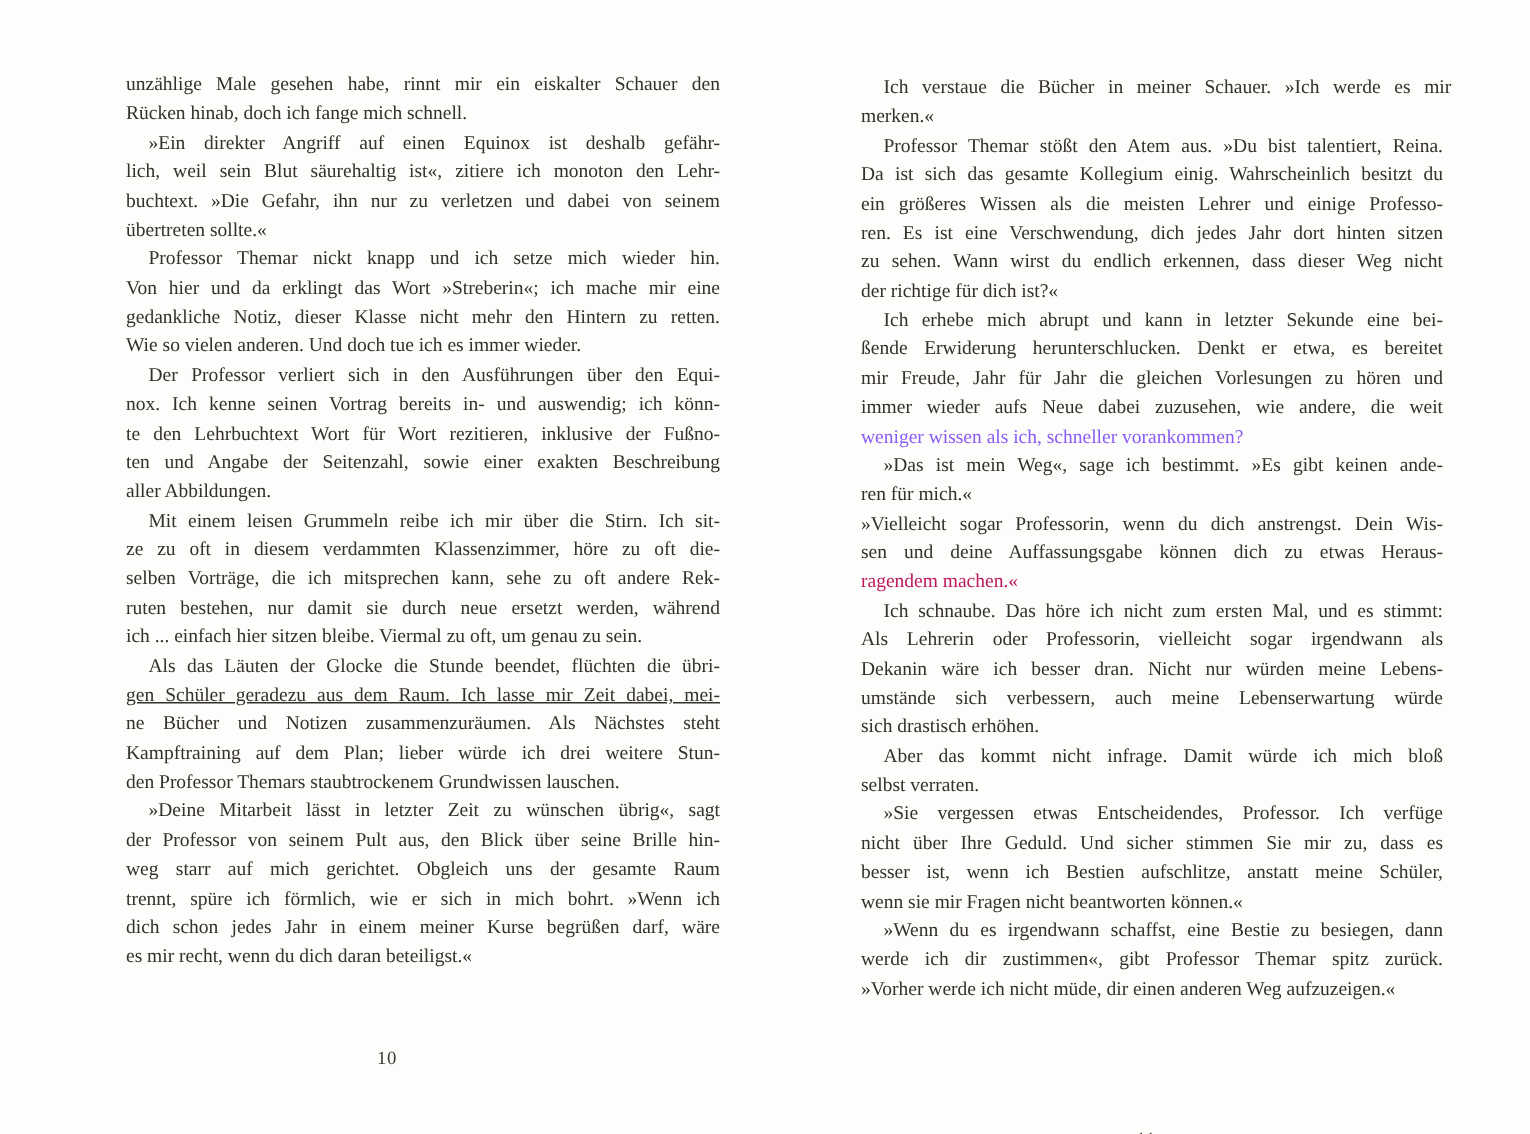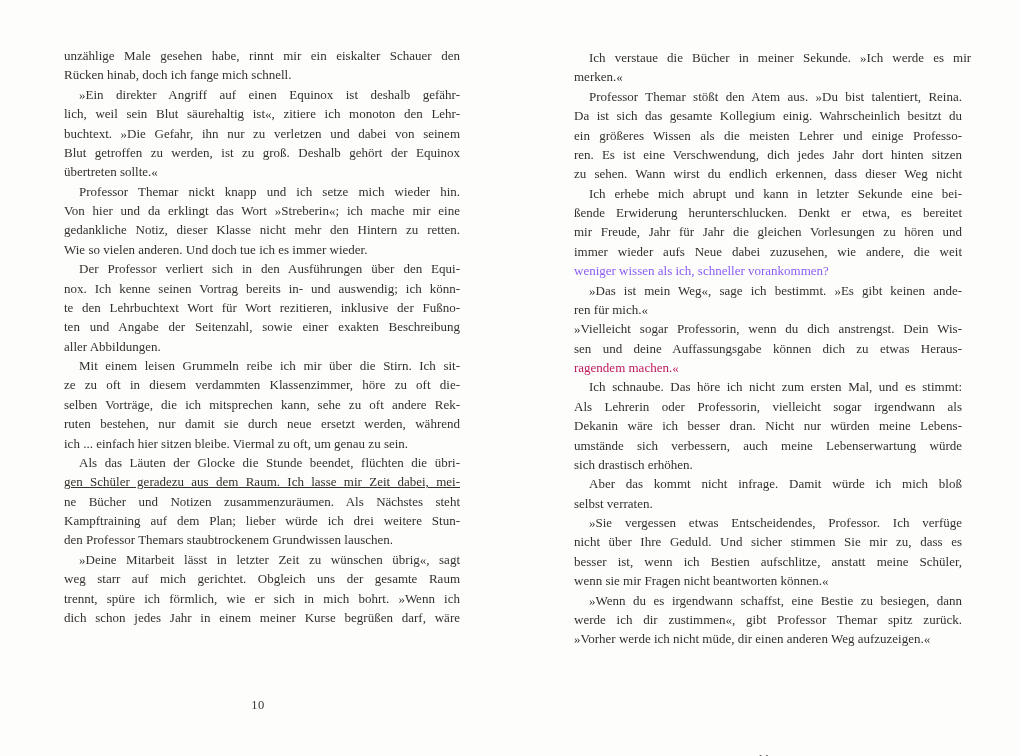--- a/index.html
+++ b/index.html
@@ -23,38 +23,37 @@
   .line span { display: inline; }
   .line.indent span { margin-left: 15px; }
   .page-number {
     position: absolute;
     width: 380px;
     text-align: center;
     font-size: 12.5px;
     color: #3a3631;
     letter-spacing: 0.5px;
   }
-  #col-left  { left: 64px;  top: 46px; width: 396px; }
+  #col-left  { left: 84px;  top: 46px; width: 396px; }
   #col-right { left: 574px; top: 48px; width: 388px; }
   #num-left  { left: 68px;  top: 698px; }
   #num-right { left: 574px; top: 728px; margin-top: 24px; }
 </style>
 </head>
 <body style="background: rgb(253, 253, 252);">
 
 <div class="spread">
 
   <section>
     <div id="col-left" class="text-col">
         <div class="line"><span style="color: rgb(52, 48, 43); word-spacing: 6.29688px;">unzählige Male gesehen habe, rinnt mir ein eiskalter Schauer den</span></div>
         <div class="line end"><span style="color: rgb(52, 48, 43); word-spacing: 0px;">Rücken hinab, doch ich fange mich schnell.</span></div>
         <div class="line indent"><span style="color: rgb(52, 48, 43); word-spacing: 9.24023px;">»Ein direkter Angriff auf einen Equinox ist deshalb gefähr-</span></div>
         <div class="line"><span style="color: rgb(52, 48, 43); word-spacing: 5.4px;">lich, weil sein Blut säurehaltig ist«, zitiere ich monoton den Lehr-</span></div>
         <div class="line"><span style="color: rgb(52, 48, 43); word-spacing: 5.35781px;">buchtext. »Die Gefahr, ihn nur zu verletzen und dabei von seinem</span></div>
-        <div class="line"><span style="color: rgb(52, 48, 43); word-spacing: 5.18281px;">Blut getroffen zu werden, ist zu groß. Deshalb gehört der Equinox</span></div>
         <div class="line end"><span style="color: rgb(52, 48, 43); word-spacing: 0px;">übertreten sollte.«</span></div>
         <div class="line indent"><span style="color: rgb(52, 48, 43); word-spacing: 6.89931px;">Professor Themar nickt knapp und ich setze mich wieder hin.</span></div>
         <div class="line"><span style="color: rgb(52, 48, 43); word-spacing: 4.59801px;">Von hier und da erklingt das Wort »Streberin«; ich mache mir eine</span></div>
         <div class="line"><span style="color: rgb(52, 48, 43); word-spacing: 5.53472px;">gedankliche Notiz, dieser Klasse nicht mehr den Hintern zu retten.</span></div>
         <div class="line end"><span style="color: rgb(52, 48, 43); word-spacing: 0px;">Wie so vielen anderen. Und doch tue ich es immer wieder.</span></div>
         <div class="line indent"><span style="color: rgb(52, 48, 43); word-spacing: 5.71007px;">Der Professor verliert sich in den Ausführungen über den Equi-</span></div>
         <div class="line"><span style="color: rgb(52, 48, 43); word-spacing: 4.73594px;">nox. Ich kenne seinen Vortrag bereits in- und auswendig; ich könn-</span></div>
         <div class="line"><span style="color: rgb(52, 48, 43); word-spacing: 5.4566px;">te den Lehrbuchtext Wort für Wort rezitieren, inklusive der Fußno-</span></div>
         <div class="line"><span style="color: rgb(52, 48, 43); word-spacing: 6.58594px;">ten und Angabe der Seitenzahl, sowie einer exakten Beschreibung</span></div>
         <div class="line end"><span style="color: rgb(52, 48, 43); word-spacing: 0px;">aller Abbildungen.</span></div>
@@ -62,36 +61,39 @@
         <div class="line"><span style="color: rgb(52, 48, 43); word-spacing: 5.97187px;">ze zu oft in diesem verdammten Klassenzimmer, höre zu oft die-</span></div>
         <div class="line"><span style="color: rgb(52, 48, 43); word-spacing: 4.92031px;">selben Vorträge, die ich mitsprechen kann, sehe zu oft andere Rek-</span></div>
         <div class="line"><span style="color: rgb(52, 48, 43); word-spacing: 6.17708px;">ruten bestehen, nur damit sie durch neue ersetzt werden, während</span></div>
         <div class="line end"><span style="color: rgb(52, 48, 43); word-spacing: 0px;">ich ... einfach hier sitzen bleibe. Viermal zu oft, um genau zu sein.</span></div>
         <div class="line indent"><span style="color: rgb(52, 48, 43); word-spacing: 4.34687px;">Als das Läuten der Glocke die Stunde beendet, flüchten die übri-</span></div>
         <div class="line"><span style="color: rgb(52, 48, 43); word-spacing: 4.06818px; text-decoration: underline;">gen Schüler geradezu aus dem Raum. Ich lasse mir Zeit dabei, mei-</span></div>
         <div class="line"><span style="color: rgb(52, 48, 43); word-spacing: 9.12277px;">ne Bücher und Notizen zusammenzuräumen. Als Nächstes steht</span></div>
         <div class="line"><span style="color: rgb(52, 48, 43); word-spacing: 6.65625px;">Kampftraining auf dem Plan; lieber würde ich drei weitere Stun-</span></div>
         <div class="line end"><span style="color: rgb(52, 48, 43); word-spacing: 0px;">den Professor Themars staubtrockenem Grundwissen lauschen.</span></div>
         <div class="line indent"><span style="color: rgb(52, 48, 43); word-spacing: 6.3125px;">»Deine Mitarbeit lässt in letzter Zeit zu wünschen übrig«, sagt</span></div>
+        <div class="line"><span style="color: rgb(52, 48, 43); word-spacing: 4.49006px;">der Professor von seinem Pult aus, den Blick über seine Brille hin-</span></div>
         <div class="line"><span style="color: rgb(52, 48, 43); word-spacing: 8.30208px;">weg starr auf mich gerichtet. Obgleich uns der gesamte Raum</span></div>
         <div class="line"><span style="color: rgb(52, 48, 43); word-spacing: 5.96591px;">trennt, spüre ich förmlich, wie er sich in mich bohrt. »Wenn ich</span></div>
         <div class="line"><span style="color: rgb(52, 48, 43); word-spacing: 5.55938px;">dich schon jedes Jahr in einem meiner Kurse begrüßen darf, wäre</span></div>
+        <div class="line end"><span style="color: rgb(52, 48, 43); word-spacing: 0px;">es mir recht, wenn du dich daran beteiligst.«</span></div>
       </div>
     <div id="num-left" class="page-number">10</div>
   </section>
 
   <section>
     <div id="col-right" class="text-col">
-        <div class="line indent"><span style="color: rgb(52, 48, 43); word-spacing: 5.82969px;">Ich verstaue die Bücher in meiner Sekunde. »Ich werde es mir</span></div>
+        <div class="line indent"><span style="color: rgb(52, 48, 43); word-spacing: 5.82969px;">Ich verstaue die Bücher in meiner Schauer. »Ich werde es mir</span></div>
         <div class="line end"><span style="color: rgb(52, 48, 43); word-spacing: 0px;">merken.«</span></div>
         <div class="line indent"><span style="color: rgb(52, 48, 43); word-spacing: 4.16319px;">Professor Themar stößt den Atem aus. »Du bist talentiert, Reina.</span></div>
         <div class="line"><span style="color: rgb(52, 48, 43); word-spacing: 4.26215px;">Da ist sich das gesamte Kollegium einig. Wahrscheinlich besitzt du</span></div>
         <div class="line"><span style="color: rgb(52, 48, 43); word-spacing: 6.09201px;">ein größeres Wissen als die meisten Lehrer und einige Professo-</span></div>
         <div class="line"><span style="color: rgb(52, 48, 43); word-spacing: 4.81562px;">ren. Es ist eine Verschwendung, dich jedes Jahr dort hinten sitzen</span></div>
         <div class="line"><span style="color: rgb(52, 48, 43); word-spacing: 4.97656px;">zu sehen. Wann wirst du endlich erkennen, dass dieser Weg nicht</span></div>
+        <div class="line end"><span style="color: rgb(52, 48, 43); word-spacing: 0px;">der richtige für dich ist?«</span></div>
         <div class="line indent"><span style="color: rgb(52, 48, 43); word-spacing: 5.60625px;">Ich erhebe mich abrupt und kann in letzter Sekunde eine bei-</span></div>
         <div class="line"><span style="color: rgb(52, 48, 43); word-spacing: 7.83259px;">ßende Erwiderung herunterschlucken. Denkt er etwa, es bereitet</span></div>
         <div class="line"><span style="color: rgb(52, 48, 43); word-spacing: 5.38125px;">mir Freude, Jahr für Jahr die gleichen Vorlesungen zu hören und</span></div>
         <div class="line"><span style="color: rgb(52, 48, 43); word-spacing: 6.65451px;">immer wieder aufs Neue dabei zuzusehen, wie andere, die weit</span></div>
         <div class="line end"><span style="color: #8b5cf6; word-spacing: 0px;">weniger wissen als ich, schneller vorankommen?</span></div>
         <div class="line indent"><span style="color: rgb(52, 48, 43); word-spacing: 4.8625px;">»Das ist mein Weg«, sage ich bestimmt. »Es gibt keinen ande-</span></div>
         <div class="line end"><span style="color: rgb(52, 48, 43); word-spacing: 0px;">ren für mich.«</span></div>
         <div class="line"><span style="color: rgb(52, 48, 43); word-spacing: 5.63867px;">»Vielleicht sogar Professorin, wenn du dich anstrengst. Dein Wis-</span></div>
         <div class="line"><span style="color: rgb(52, 48, 43); word-spacing: 8.0957px;">sen und deine Auffassungsgabe können dich zu etwas Heraus-</span></div>
         <div class="line end"><span style="color: #be185d; word-spacing: 0px;">ragendem machen.«</span></div>

